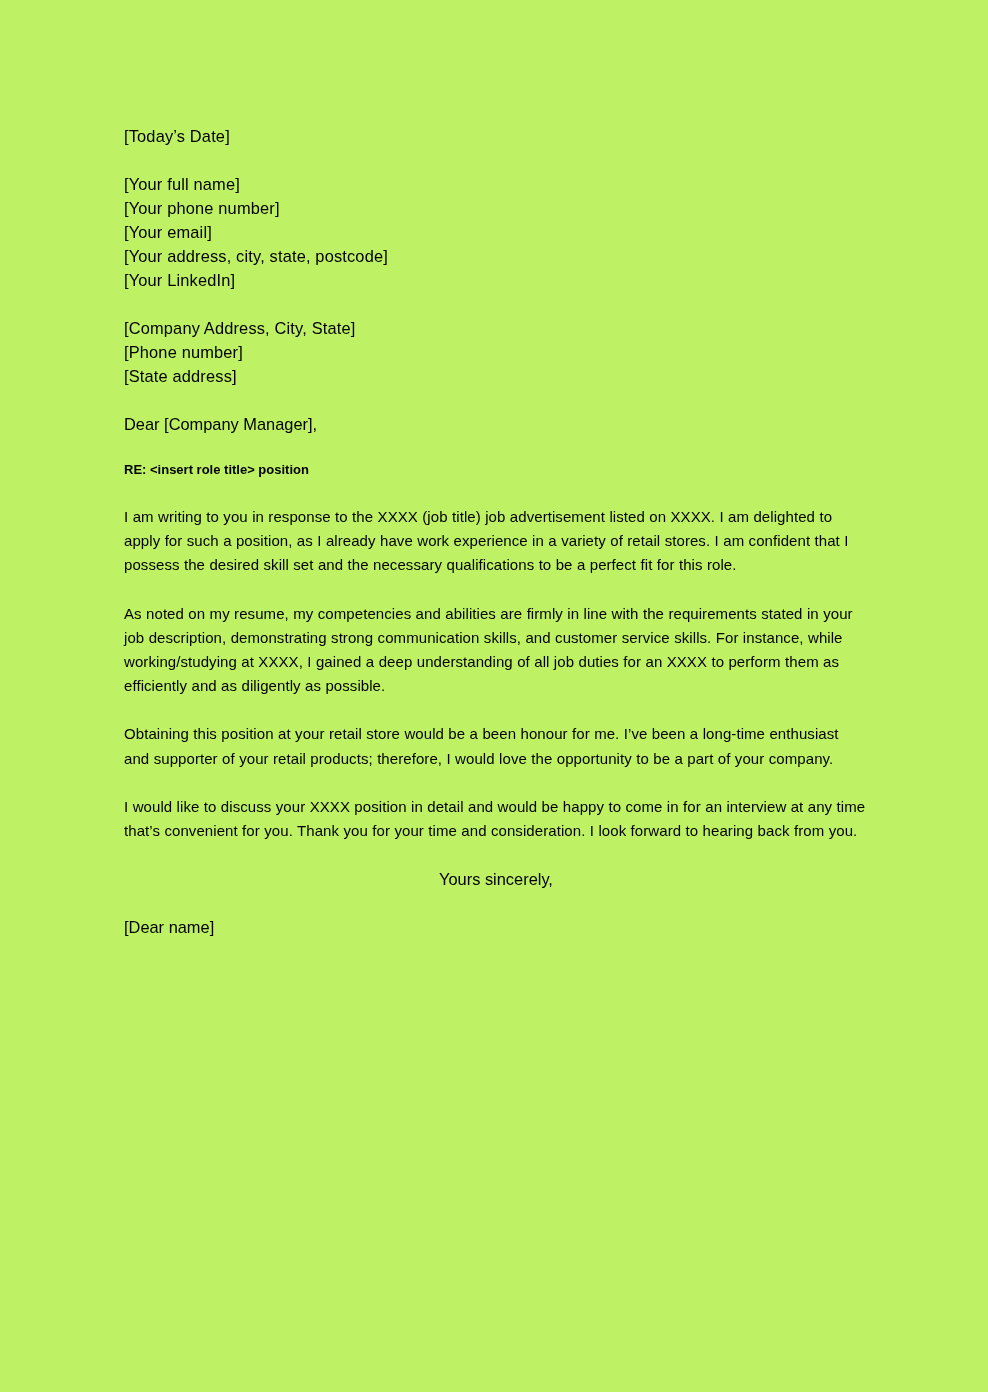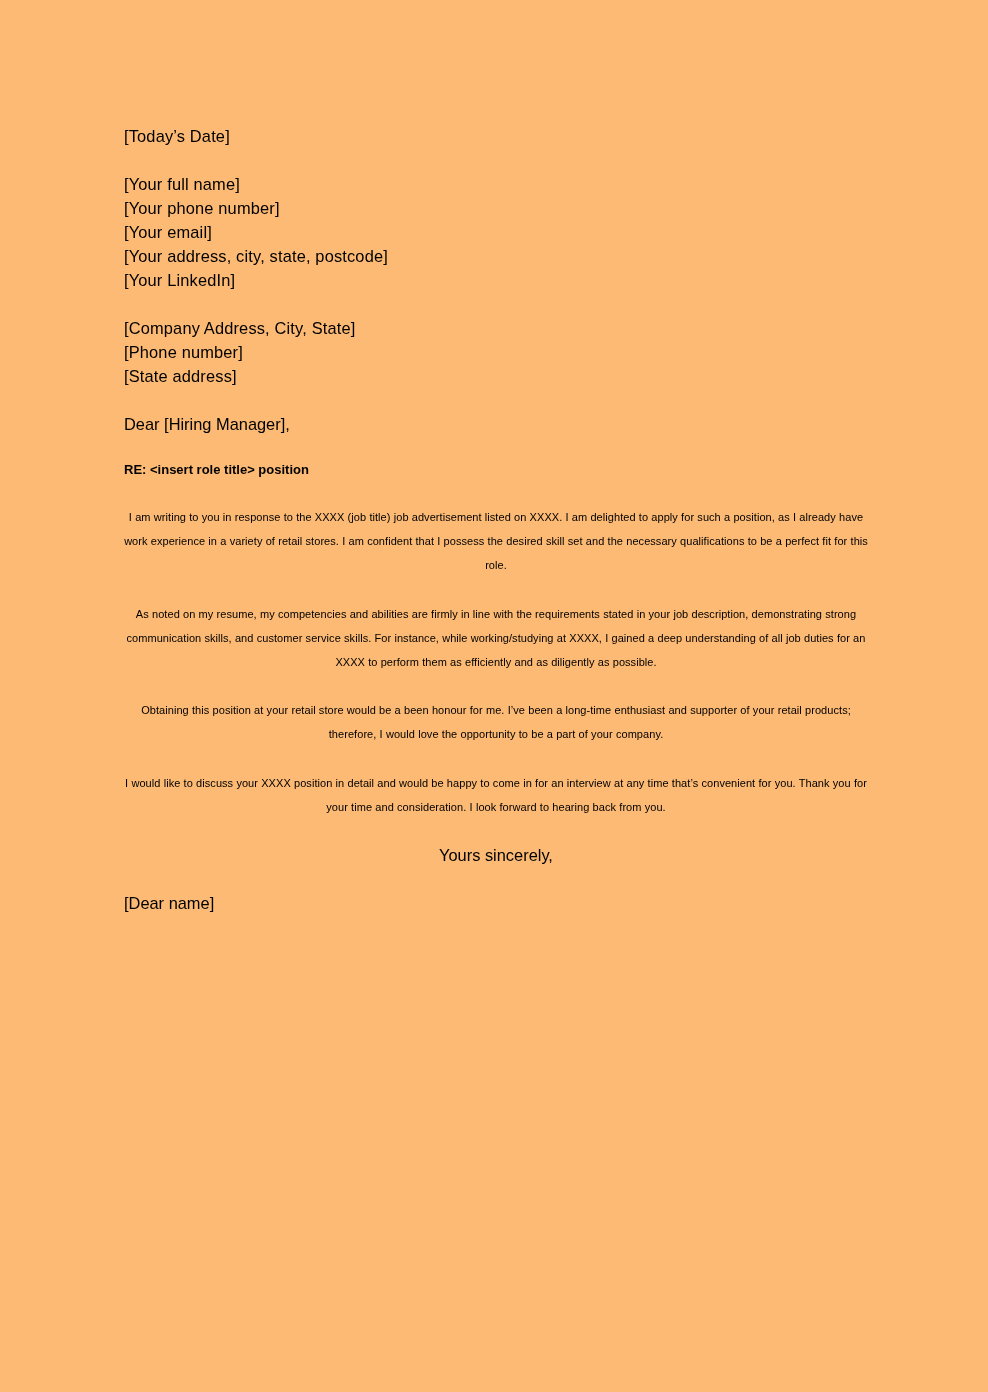--- a/index.html
+++ b/index.html
@@ -14,45 +14,45 @@
     font-family: "Liberation Sans", sans-serif;
     color: #000000;
     -webkit-font-smoothing: antialiased;
   }
   .page {
     position: absolute;
     left: 0;
     top: 0;
     width: 988px;
     height: 1392px;
-    background: #fdba74;
+    background: #bef264;
     overflow: hidden;
   }
   .letter {
     position: absolute;
     left: 124px;
     top: 124px;
     width: 744px;
   }
   .block {
     margin: 0 0 24px 0;
   }
   .line {
     display: block;
     font-size: 16.4px;
     line-height: 24px;
     letter-spacing: 0.01em;
     white-space: pre-wrap;
   }
   .para {
-    font-size: 11px;
+    font-size: 15px;
     line-height: 24.2px;
     letter-spacing: 0.005em;
     margin: 0 0 24px 0;
-    text-align: center;
+    text-align: left;
     word-spacing: 0.01em;
   }
   .re-line {
     font-weight: bold;
     font-size: 13px;
     line-height: 24px;
     margin: 0 0 23px 0;
   }
   .salutation {
     font-size: 16.4px;
@@ -88,21 +88,21 @@
       <span class="line">[Your address, city, state, postcode]</span>
       <span class="line">[Your LinkedIn]</span>
     </div>
 
     <div class="block">
       <span class="line">[Company Address, City, State]</span>
       <span class="line">[Phone number]</span>
       <span class="line">[State address]</span>
     </div>
 
-    <p class="salutation">Dear [Hiring Manager],</p>
+    <p class="salutation">Dear [Company Manager],</p>
 
     <p class="re-line">RE: &lt;insert role title&gt; position</p>
 
     <p class="para">I am writing to you in response to the XXXX (job title) job advertisement listed on XXXX. I am delighted to apply for such a position, as I already have work experience in a variety of retail stores. I am confident that I possess the desired skill set and the necessary qualifications to be a perfect fit for this role.</p>
     <p class="para">As noted on my resume, my competencies and abilities are firmly in line with the requirements stated in your job description, demonstrating strong communication skills, and customer service skills. For instance, while working/studying at XXXX, I gained a deep understanding of all job duties for an XXXX to perform them as efficiently and as diligently as possible.</p>
     <p class="para">Obtaining this position at your retail store would be a been honour for me. I’ve been a long-time enthusiast and supporter of your retail products; therefore, I would love the opportunity to be a part of your company.</p>
     <p class="para">I would like to discuss your XXXX position in detail and would be happy to come in for an interview at any time that’s convenient for you. Thank you for your time and consideration. I look forward to hearing back from you.</p>
 
     <p class="signoff">Yours sincerely,</p>
 

